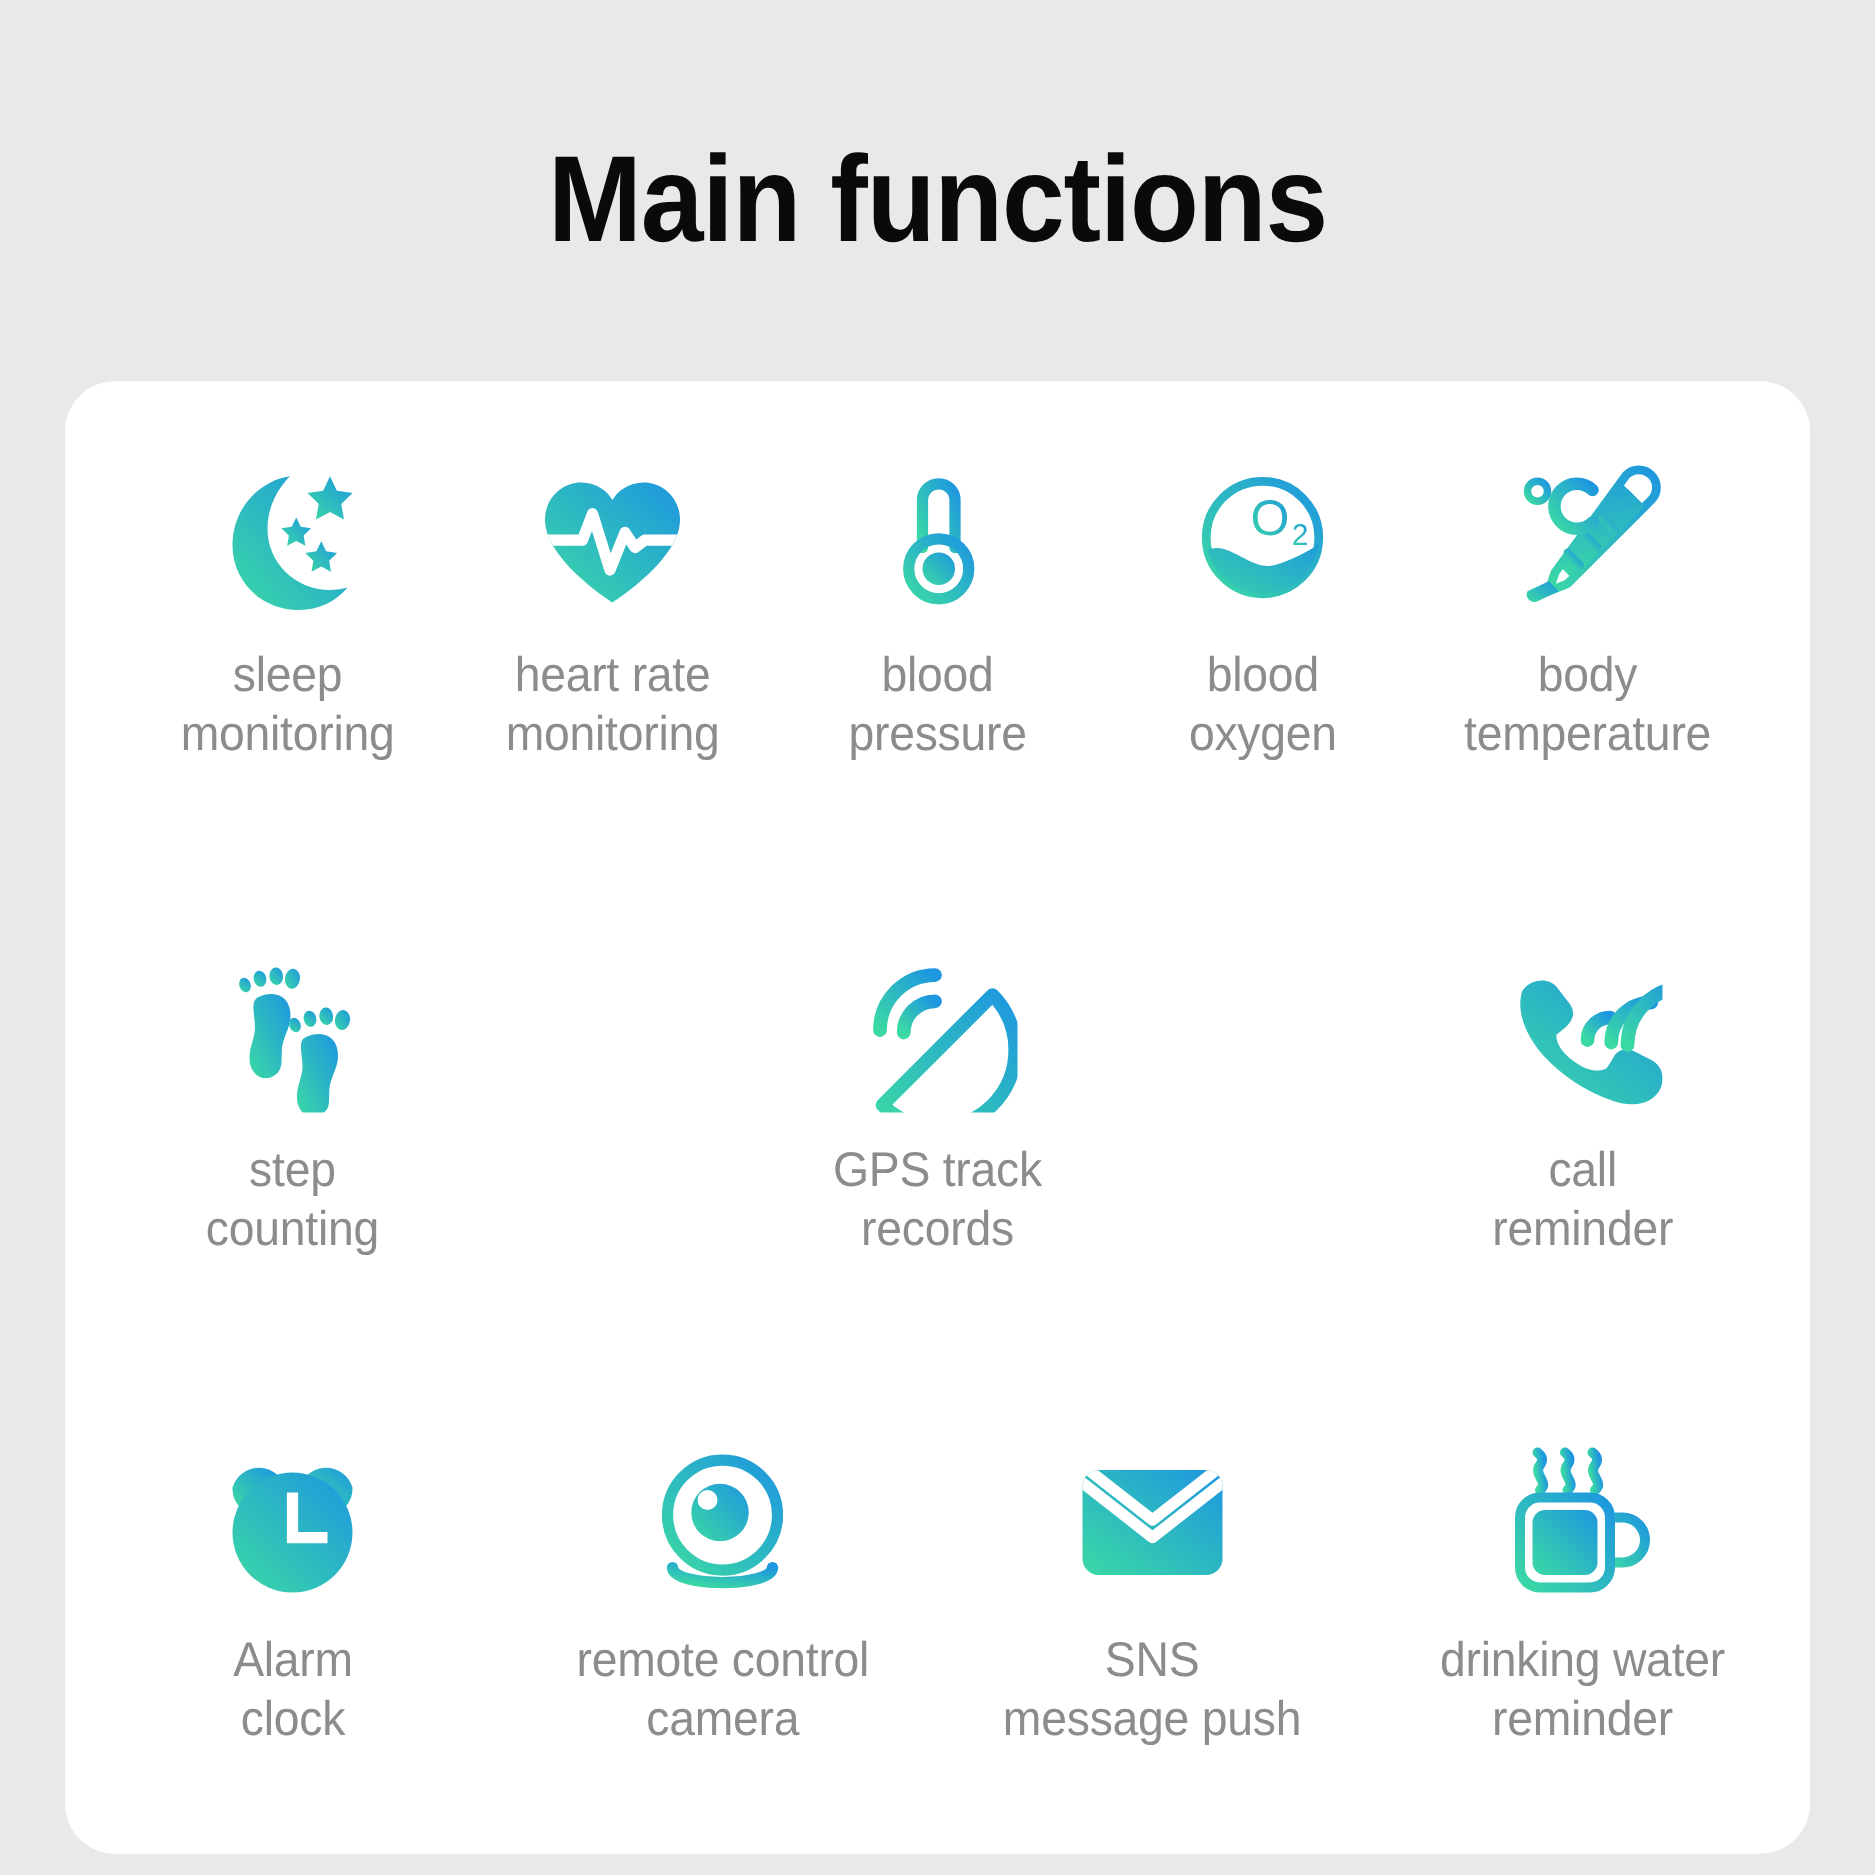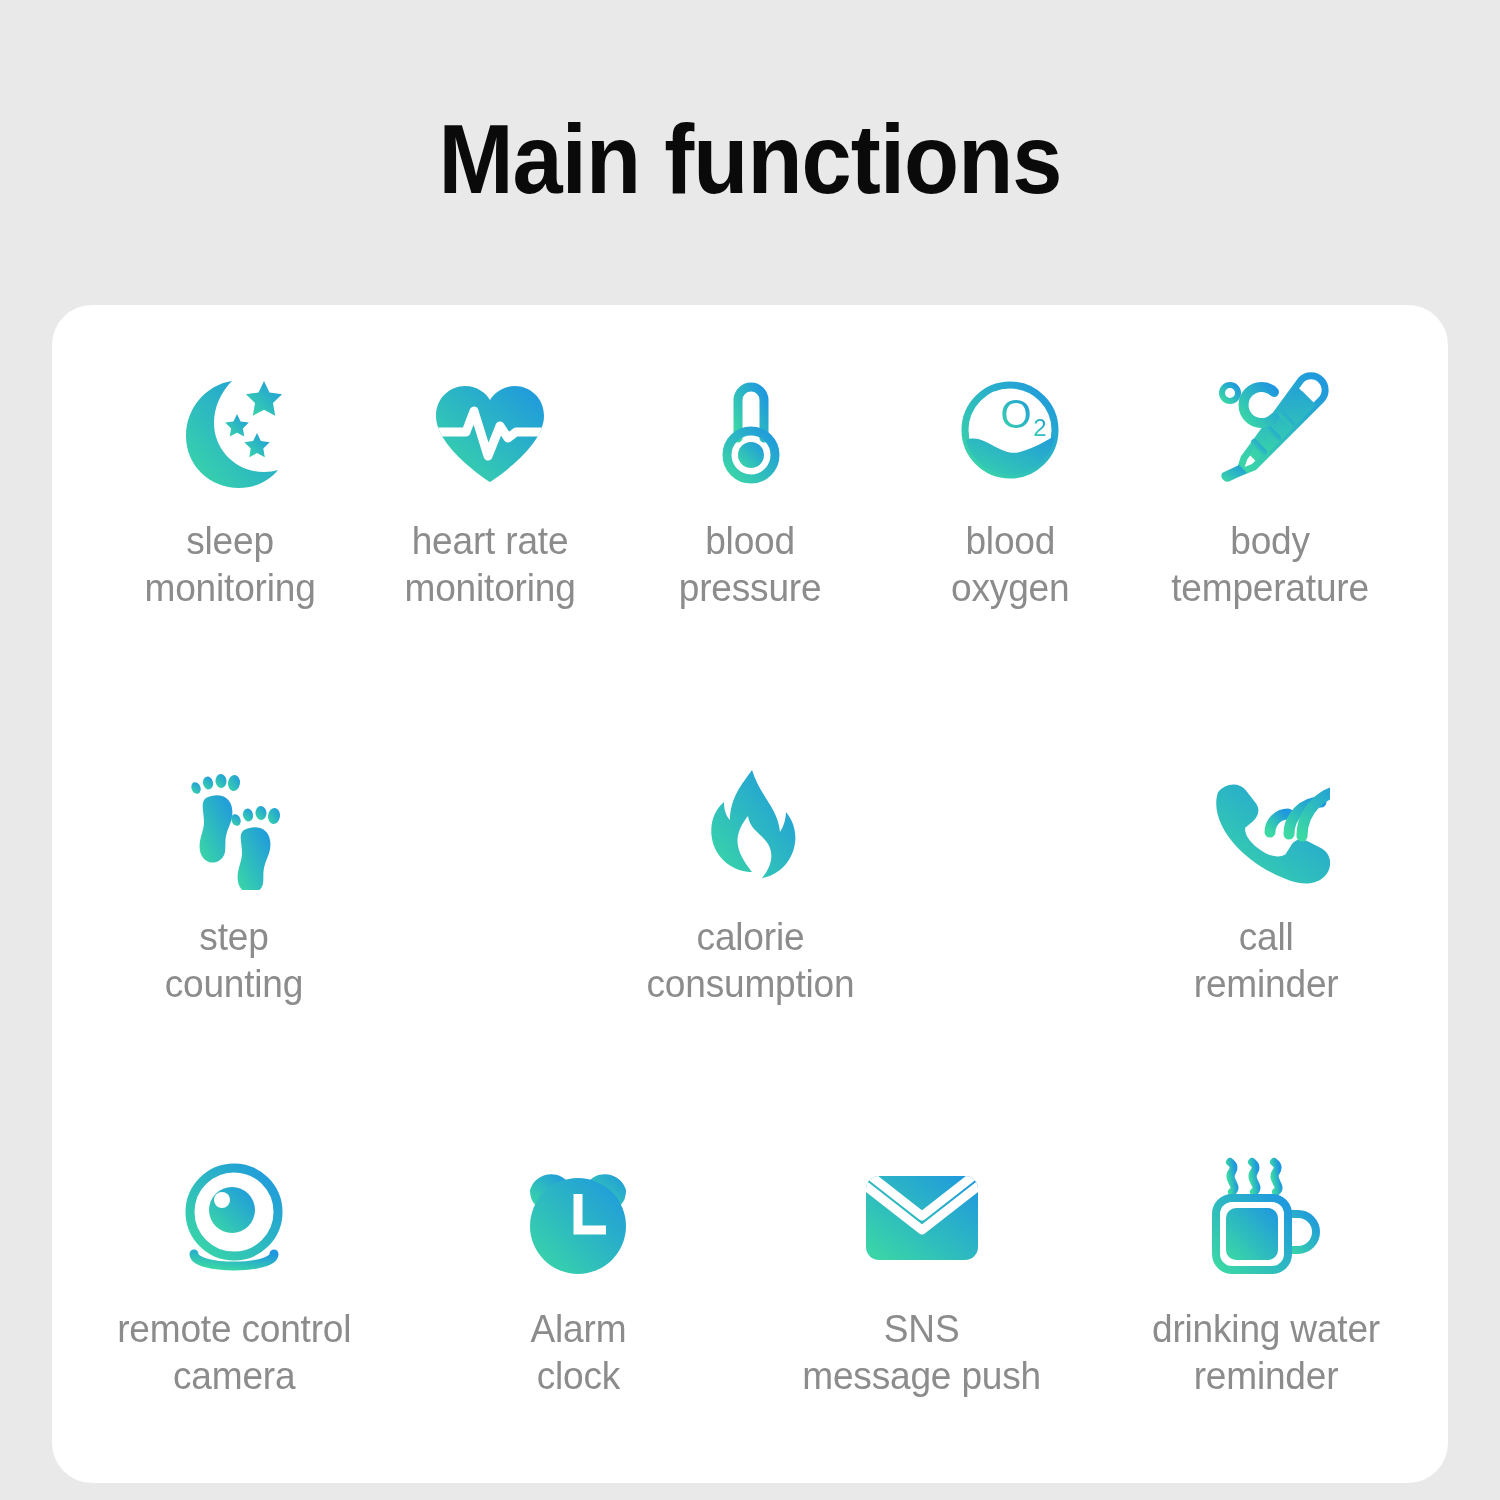--- a/index.html
+++ b/index.html
@@ -238,37 +238,39 @@
             <ellipse cx="66" cy="58" rx="4.5" ry="6" transform="rotate(-20 66 58)" fill="url(#g6)"></ellipse>
             <ellipse cx="78" cy="53" rx="5" ry="6.5" transform="rotate(-12 78 53)" fill="url(#g6)"></ellipse>
             <ellipse cx="91" cy="51" rx="5.5" ry="7" transform="rotate(-5 91 51)" fill="url(#g6)"></ellipse>
             <ellipse cx="104" cy="54" rx="6" ry="8" transform="rotate(8 104 54)" fill="url(#g6)"></ellipse>
           </svg>
         </div>
         <div class="cell-label">step
 counting</div>
       </div>
 
-      <div class="cell">
-        <div class="icon-wrap">
-          <svg width="128" height="128" viewBox="0 0 128 128">
-            <defs>
-              <linearGradient id="g7" x1="0" y1="1" x2="1" y2="0">
-                <stop offset="0%" stop-color="#3BD9A4"></stop>
-                  <stop offset="100%" stop-color="#1E96E0"></stop>
-              </linearGradient>
-            </defs>
-            <path fill="url(#g7)" d="M66 8 C74 34 92 46 94 70 C98 64 100 56 100 50 C110 62 112 78 106 92 C100 106 88 114 76 116 C86 104 88 92 82 82 C76 72 64 68 62 54 C54 64 50 74 52 84 C54 94 60 102 66 110 C50 110 34 100 28 84 C22 68 26 50 38 40 C38 48 40 54 44 58 C44 36 56 22 66 8 Z"></path>
-          </svg>
-        </div>
-        <div class="cell-label">calorie
-consumption</div>
-      </div>
-
-
+
+
+      <div class="cell">
+        <div class="icon-wrap">
+          <svg width="128" height="128" viewBox="0 0 128 128">
+            <defs>
+              <linearGradient id="g9" x1="0" y1="1" x2="1" y2="0">
+                <stop offset="0%" stop-color="#3BD9A4"></stop>
+                  <stop offset="100%" stop-color="#1E96E0"></stop>
+              </linearGradient>
+            </defs>
+            <path fill="none" stroke="url(#g9)" stroke-width="11" stroke-linecap="round" d="M108 34 L20 122 a62 62 0 0 0 88 -88 Z" stroke-linejoin="round"></path>
+            <path fill="none" stroke="url(#g9)" stroke-width="11" stroke-linecap="round" d="M18 62 a44 44 0 0 1 44 -44"></path>
+            <path fill="none" stroke="url(#g9)" stroke-width="11" stroke-linecap="round" d="M37 64 a25 25 0 0 1 25 -25"></path>
+          </svg>
+        </div>
+        <div class="cell-label">GPS track
+records</div>
+      </div>
 
       <div class="cell">
         <div class="icon-wrap">
           <svg width="128" height="128" viewBox="0 0 128 128">
             <defs>
               <linearGradient id="g10" x1="0" y1="1" x2="1" y2="0">
                 <stop offset="0%" stop-color="#3BD9A4"></stop>
                   <stop offset="100%" stop-color="#1E96E0"></stop>
               </linearGradient>
             </defs>
@@ -284,52 +286,52 @@
 
     </div>
 
     <div class="grid-row row-3">
 
 
       <div class="cell">
         <div class="icon-wrap">
           <svg width="128" height="128" viewBox="0 0 128 128">
             <defs>
+              <linearGradient id="g12" x1="0" y1="1" x2="1" y2="0">
+                <stop offset="0%" stop-color="#3BD9A4"></stop>
+                  <stop offset="100%" stop-color="#1E96E0"></stop>
+              </linearGradient>
+            </defs>
+            <path fill="url(#g12)" d="M16 36 a22 22 0 0 1 36 -10 C38 30 27 40 22 52 a22 22 0 0 1 -6 -16 Z"></path>
+            <path fill="url(#g12)" d="M112 36 a22 22 0 0 0 -36 -10 C90 30 101 40 106 52 a22 22 0 0 0 6 -16 Z"></path>
+            <circle cx="64" cy="72" r="48" fill="url(#g12)"></circle>
+            <path fill="none" stroke="#ffffff" stroke-width="9" stroke-linecap="butt" stroke-linejoin="miter" d="M64 40 V76 H92"></path>
+          </svg>
+        </div>
+        <div class="cell-label">Alarm
+clock</div>
+      </div>
+
+      <div class="cell">
+        <div class="icon-wrap">
+          <svg width="128" height="128" viewBox="0 0 128 128">
+            <defs>
               <linearGradient id="g13" x1="0" y1="1" x2="1" y2="0">
                 <stop offset="0%" stop-color="#3BD9A4"></stop>
                   <stop offset="100%" stop-color="#1E96E0"></stop>
               </linearGradient>
             </defs>
             <circle cx="64" cy="58" r="44" fill="none" stroke="url(#g13)" stroke-width="9"></circle>
             <circle cx="62" cy="56" r="23" fill="url(#g13)"></circle>
             <circle cx="52" cy="46" r="8" fill="#ffffff"></circle>
             <path fill="none" stroke="url(#g13)" stroke-width="9" stroke-linecap="round" d="M24 100 C24 116 104 116 104 100"></path>
           </svg>
         </div>
         <div class="cell-label">remote control
 camera</div>
-      </div>
-
-      <div class="cell">
-        <div class="icon-wrap">
-          <svg width="128" height="128" viewBox="0 0 128 128">
-            <defs>
-              <linearGradient id="g12" x1="0" y1="1" x2="1" y2="0">
-                <stop offset="0%" stop-color="#3BD9A4"></stop>
-                  <stop offset="100%" stop-color="#1E96E0"></stop>
-              </linearGradient>
-            </defs>
-            <path fill="url(#g12)" d="M16 36 a22 22 0 0 1 36 -10 C38 30 27 40 22 52 a22 22 0 0 1 -6 -16 Z"></path>
-            <path fill="url(#g12)" d="M112 36 a22 22 0 0 0 -36 -10 C90 30 101 40 106 52 a22 22 0 0 0 6 -16 Z"></path>
-            <circle cx="64" cy="72" r="48" fill="url(#g12)"></circle>
-            <path fill="none" stroke="#ffffff" stroke-width="9" stroke-linecap="butt" stroke-linejoin="miter" d="M64 40 V76 H92"></path>
-          </svg>
-        </div>
-        <div class="cell-label">Alarm
-clock</div>
       </div>
 
       <div class="cell">
         <div class="icon-wrap">
           <svg width="128" height="128" viewBox="0 0 128 128">
             <defs>
               <linearGradient id="g14" x1="0" y1="1" x2="1" y2="0">
                 <stop offset="0%" stop-color="#3BD9A4"></stop>
                   <stop offset="100%" stop-color="#1E96E0"></stop>
               </linearGradient>

